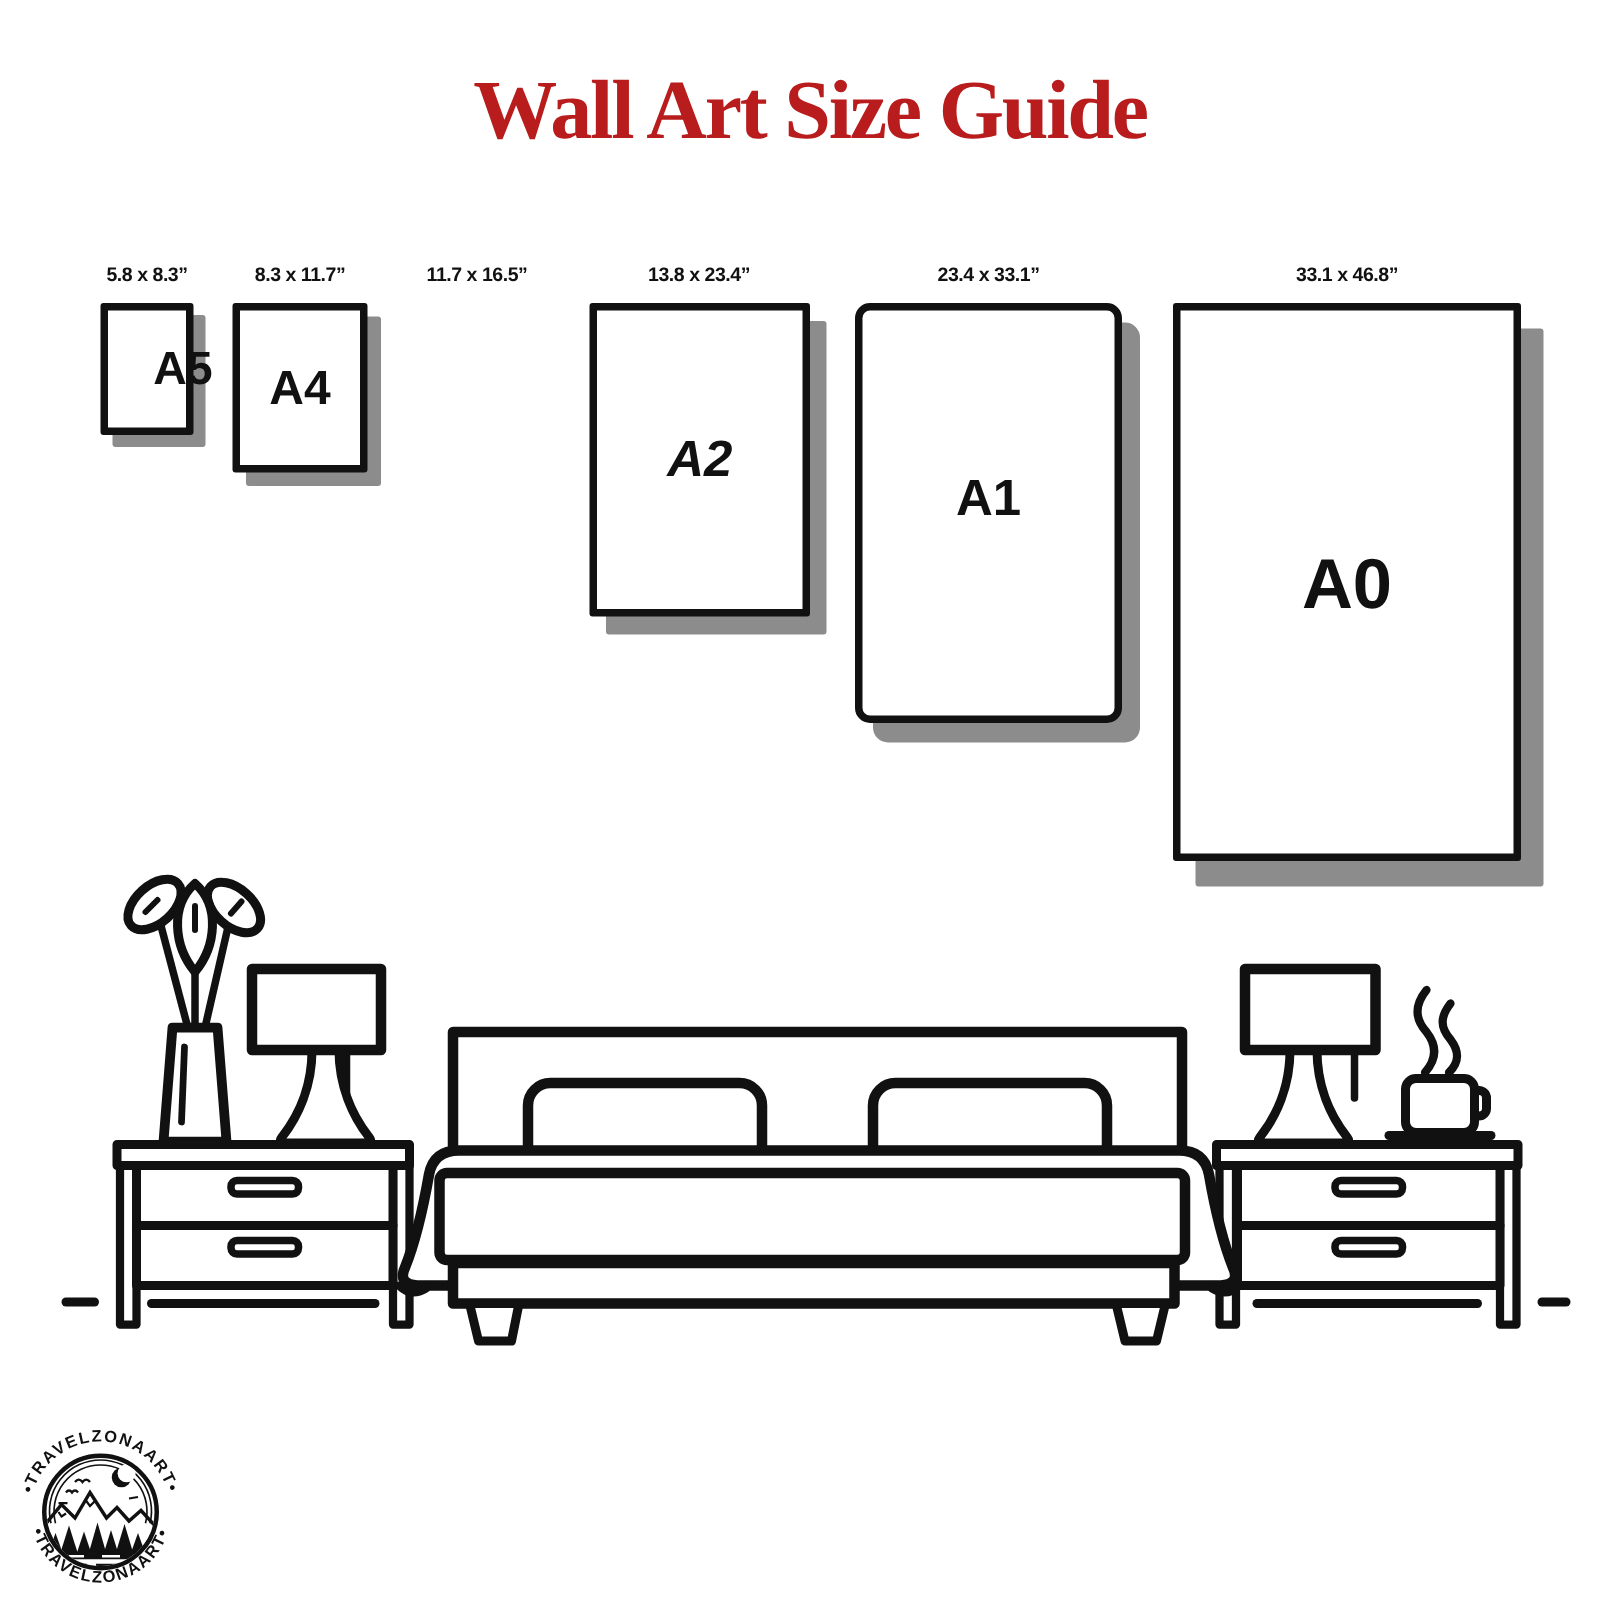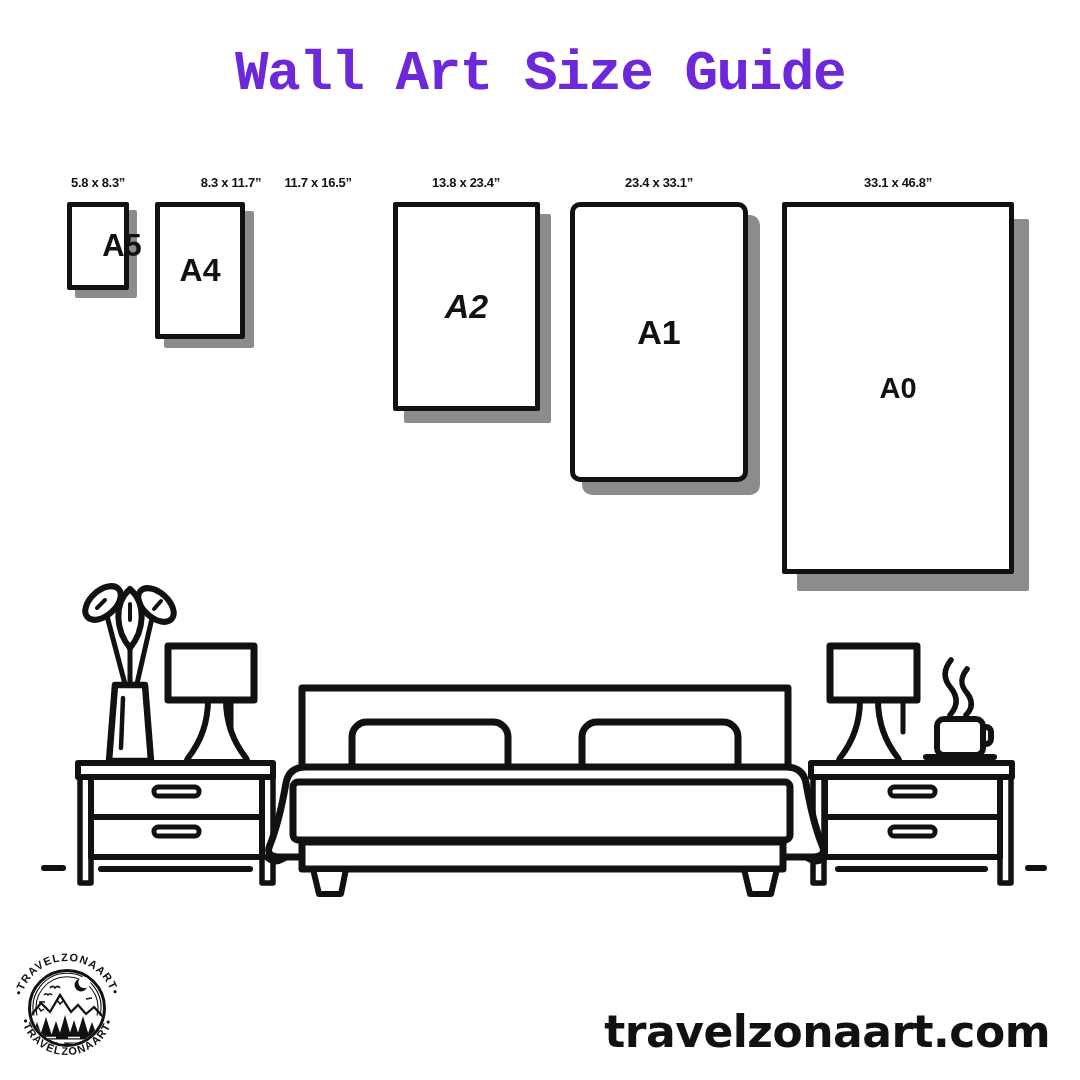--- a/index.html
+++ b/index.html
@@ -1,38 +1,38 @@
 <!DOCTYPE html>
 <html><head>
 <meta charset="utf-8">
 <style>
   html,body{margin:0;padding:0;background:#fff;}
   .canvas{position:relative;width:1080px;height:1080px;background:#ffffff;overflow:hidden;
           font-family:"Liberation Sans",sans-serif;color:#111;}
   .title{position:absolute;left:50%;top:42px;transform:translateX(-50%);
-         font-family:Liberation Mono, monospace;
-         font-size:56px;font-weight:800;letter-spacing:-1.5px;white-space:nowrap;color:#6d28d9;}
+         font-family:Liberation Serif, serif;
+         font-size:56px;font-weight:800;letter-spacing:-1.5px;white-space:nowrap;color:#b91c1c;}
   .dims{position:absolute;top:175px;transform:translateX(-50%);
         font-size:13px;font-weight:700;letter-spacing:-0.3px;white-space:nowrap;color:#111;}
-  .dims.c-a5{left:98px;} .dims.c-a4{left:200px;margin-left:31px;} .dims.c-a3{left:318px;}
+  .dims.c-a5{left:98px;} .dims.c-a4{left:200px;} .dims.c-a3{left:318px;}
   .dims.c-a2{left:466px;} .dims.c-a1{left:659px;} .dims.c-a0{left:898px;}
   .paper{position:absolute;top:202px;background:#fff;border:5px solid #111;border-radius:2px;
          box-sizing:border-box;display:flex;align-items:center;justify-content:center;
          font-weight:700;color:#111;}
   .paper .size-name{font-size:34px;font-weight:700;}
   .p-a5{left:67px;width:62px;height:88px;box-shadow:8px 8px 0 0 #8c8c8c;padding-left:48px;}
   .p-a5 .size-name{font-size:31px;}
-  .p-a4{left:155px;width:90px;height:137px;box-shadow:9px 9px 0 0 #8c8c8c;}
+  .p-a4{left:155px;width:90px;height:113px;box-shadow:9px 9px 0 0 #8c8c8c;}
   .p-a4 .size-name{font-size:32px;}
   .p-a3{left:263px;width:110px;height:161px;box-shadow:9px 10px 0 0 #8c8c8c;}
   .p-a2{left:393px;width:147px;height:209px;box-shadow:11px 12px 0 0 #8c8c8c;font-style:italic;}
   .p-a1{left:570px;width:178px;height:280px;box-shadow:12px 13px 0 0 #8c8c8c;border-radius:10px;}
   .p-a1 .size-name{margin-bottom:20px;}
   .p-a0{left:782px;width:232px;height:372px;box-shadow:15px 17px 0 0 #8c8c8c;}
-  .p-a0 .size-name{font-size:29px;}
+  .p-a0 .size-name{font-size:47px;}
   .scene-svg{position:absolute;left:0;top:0;width:1080px;height:1080px;}
   .logo-svg{position:absolute;left:6px;top:947px;width:122px;height:122px;}
   .website{position:absolute;right:30px;top:1006px;
            font-family:"DejaVu Sans","Liberation Sans",sans-serif;
            font-size:44px;font-weight:700;letter-spacing:-0.5px;white-space:nowrap;color:#111;}
 </style>
 </head>
 <body>
 
 <div class="canvas">
@@ -171,15 +171,14 @@
       <path d="M 35 96.5 l 17 0 M 58 96.5 l 20 0 M 42 100.5 l 14 0 M 62 100.5 l 12 0" stroke="#111" stroke-width="2"></path>
     </g>
     <text font-family="Liberation Sans, sans-serif" font-size="11" font-weight="bold" letter-spacing="1.2" fill="#111">
       <textPath href="#arcTop" startOffset="50%" text-anchor="middle">•TRAVELZONAART•</textPath>
     </text>
     <text font-family="Liberation Sans, sans-serif" font-size="11" font-weight="bold" letter-spacing="1.2" fill="#111">
       <textPath href="#arcBot" startOffset="50%" text-anchor="middle">•TRAVELZONAART•</textPath>
     </text>
   </svg>
 
-  <div class="website">travelzonaart.com</div>
 
 </div>
 
 </body></html>

